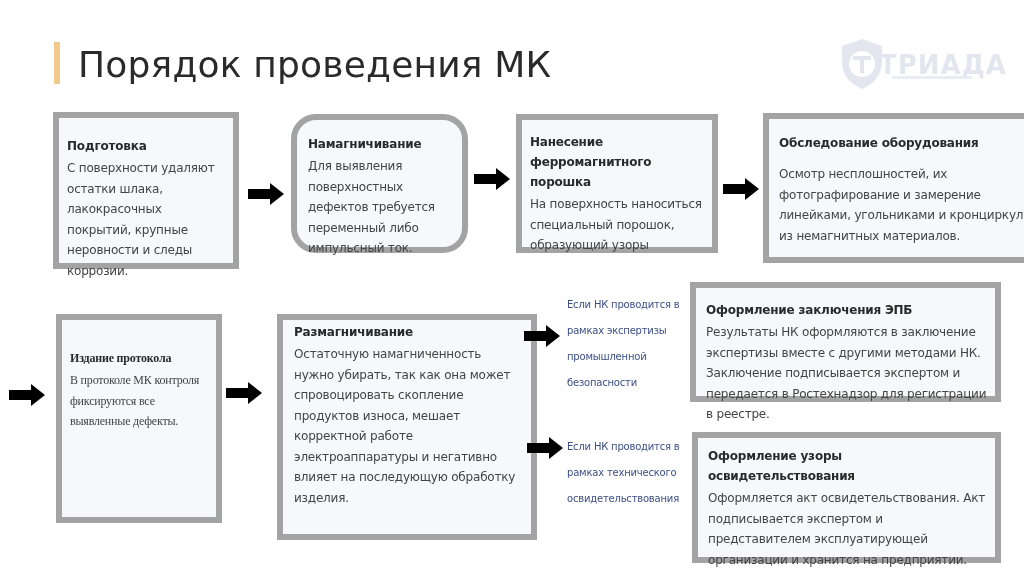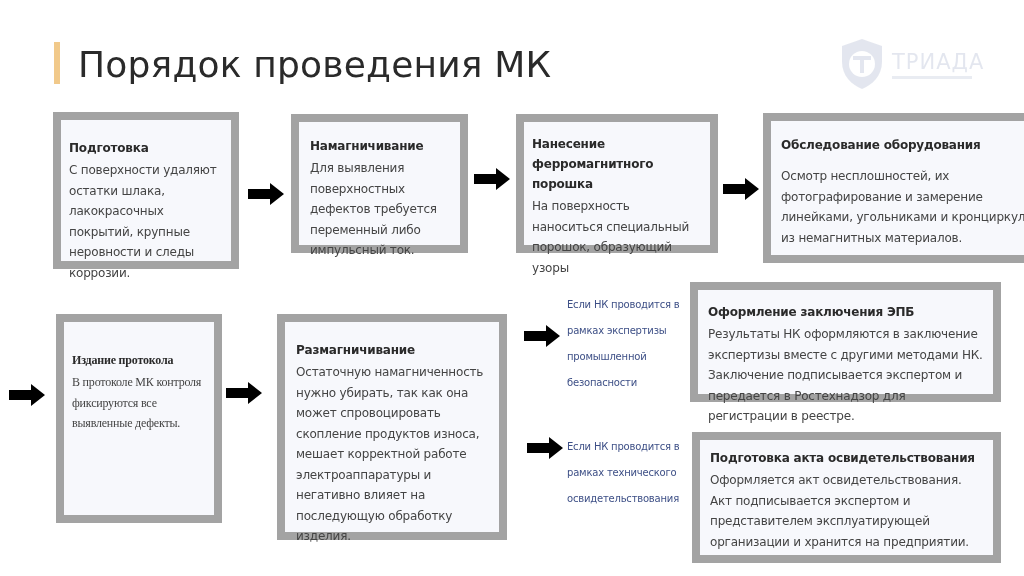--- a/index.html
+++ b/index.html
@@ -14,29 +14,29 @@
       background: #f1c98a;
     }
     .title {
       position: absolute; left: 78px; top: 44px;
       font-size: 36px; font-weight: 500; color: #2a2a2a; letter-spacing: 0.2px;
       line-height: 42px; white-space: nowrap;
     }
     .logo { position: absolute; left: 840px; top: 38px; width: 140px; height: 52px; opacity: 0.18; }
     .logo-shield { position: absolute; left: 0; top: 0; width: 44px; height: 52px; }
     .logo-text {
-      position: absolute; left: 52px; top: 12px; font-size: 21px; font-weight: normal;
+      position: absolute; left: 39px; top: 12px; font-size: 26px; font-weight: bold;
       color: #6a7ca8; letter-spacing: 1px;
     }
     .logo-sub {
       position: absolute; left: 52px; top: 38px; width: 80px; height: 3px; background: #8a98bb;
     }
     .box {
       position: absolute; box-sizing: border-box;
-      background: #f7f8fc; border: 8px solid #a3a3a3;
+      background: #f7f8fc; border: 6px solid #a3a3a3;
       padding: 14px 8px 8px 8px;
     }
     .box h3 {
       margin: 0 0 2px 0; font-size: 12px; font-weight: bold; color: #2a2a2a; line-height: 20px;
       letter-spacing: -0.2px;
     }
     .box p {
       margin: 0; font-size: 12px; line-height: 20.5px; color: #444444; letter-spacing: -0.2px;
     }
     .arrow { position: absolute; width: 36px; height: 22px; }
@@ -68,21 +68,21 @@
   <h3>Подготовка</h3>
   <p>С поверхности удаляют остатки шлака, лакокрасочных покрытий, крупные неровности и следы коррозии.</p>
 </div>
 
 <div class="arrow" style="left:248px; top:183px;">
   <svg viewBox="0 0 36 22">
       <path d="M0 6 H22 V0 L36 11 L22 22 V16 H0 Z" fill="#000"></path>
     </svg>
 </div>
 
-<div class="box" style="left:291px; top:114px; width:177px; height:139px; padding-left:11px;">
+<div class="box" style="left:291px; top:114px; width:177px; height:139px; padding-left:11px;border-radius:25px;">
   <h3>Намагничивание</h3>
   <p>Для выявления поверхностных дефектов требуется переменный либо импульсный ток.</p>
 </div>
 
 <div class="arrow" style="left:474px; top:168px;">
   <svg viewBox="0 0 36 22">
       <path d="M0 6 H22 V0 L36 11 L22 22 V16 H0 Z" fill="#000"></path>
     </svg>
 </div>
 
@@ -112,21 +112,21 @@
   <h3>Издание протокола</h3>
   <p>В протоколе МК контроля фиксируются все выявленные дефекты.</p>
 </div>
 
 <div class="arrow" style="left:226px; top:382px;">
   <svg viewBox="0 0 36 22">
       <path d="M0 6 H22 V0 L36 11 L22 22 V16 H0 Z" fill="#000"></path>
     </svg>
 </div>
 
-<div class="box" style="left:277px; top:314px; width:230px; height:226px; padding-top:18px; padding-left:11px;">
+<div class="box" style="left:277px; top:314px; width:260px; height:226px; padding-top:2px; padding-left:11px;">
   <h3>Размагничивание</h3>
   <p>Остаточную намагниченность нужно убирать, так как она может спровоцировать скопление продуктов износа, мешает корректной работе электроаппаратуры и негативно влияет на последующую обработку изделия.</p>
 </div>
 
 <div class="arrow" style="left:524px; top:325px;">
   <svg viewBox="0 0 36 22">
       <path d="M0 6 H22 V0 L36 11 L22 22 V16 H0 Z" fill="#000"></path>
     </svg>
 </div>
 <div class="cond" style="left:567px; top:292px; width:120px;">Если НК проводится в рамках экспертизы промышленной безопасности</div>
@@ -137,15 +137,15 @@
 </div>
 
 <div class="arrow" style="left:527px; top:437px;">
   <svg viewBox="0 0 36 22">
       <path d="M0 6 H22 V0 L36 11 L22 22 V16 H0 Z" fill="#000"></path>
     </svg>
 </div>
 <div class="cond" style="left:567px; top:434px; width:122px;">Если НК проводится в рамках технического освидетельствования</div>
 
 <div class="box" style="left:692px; top:432px; width:309px; height:131px; padding-top:8px; padding-left:10px;">
-  <h3>Подготовка акта освидетельствования</h3>
+  <h3>Оформление узоры освидетельствования</h3>
   <p>Оформляется акт освидетельствования. Акт подписывается экспертом и представителем эксплуатирующей организации и хранится на предприятии.</p>
 </div>
 
 </body></html>

